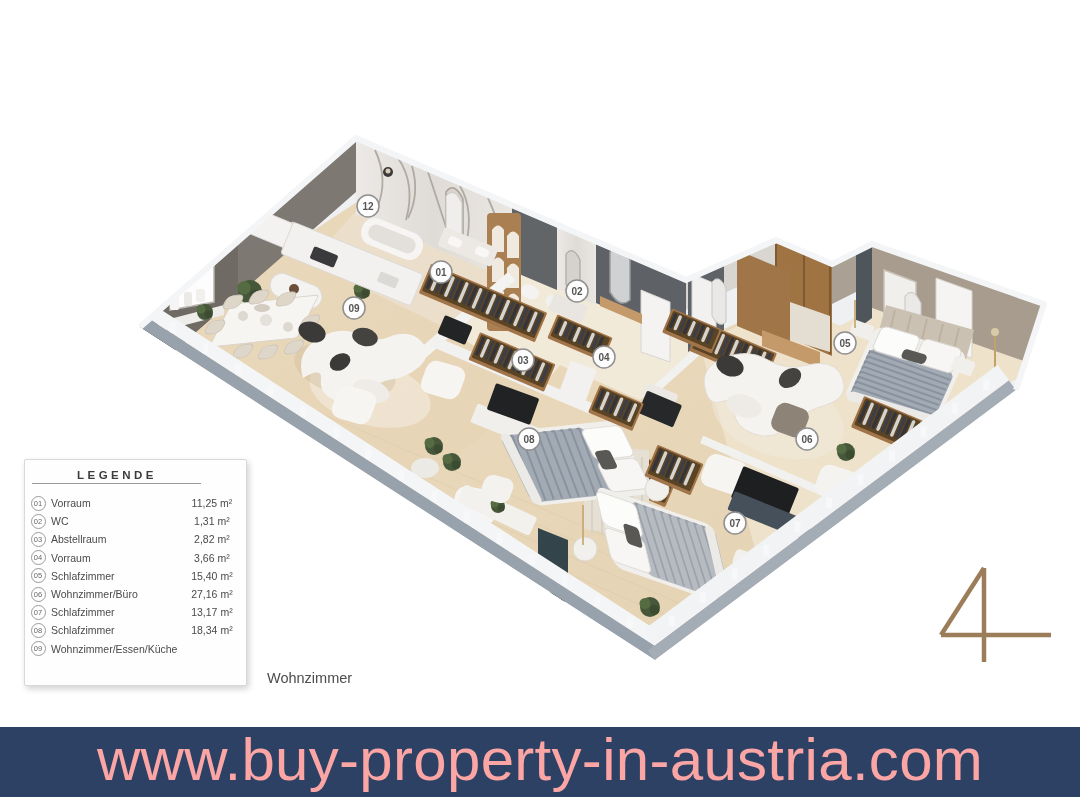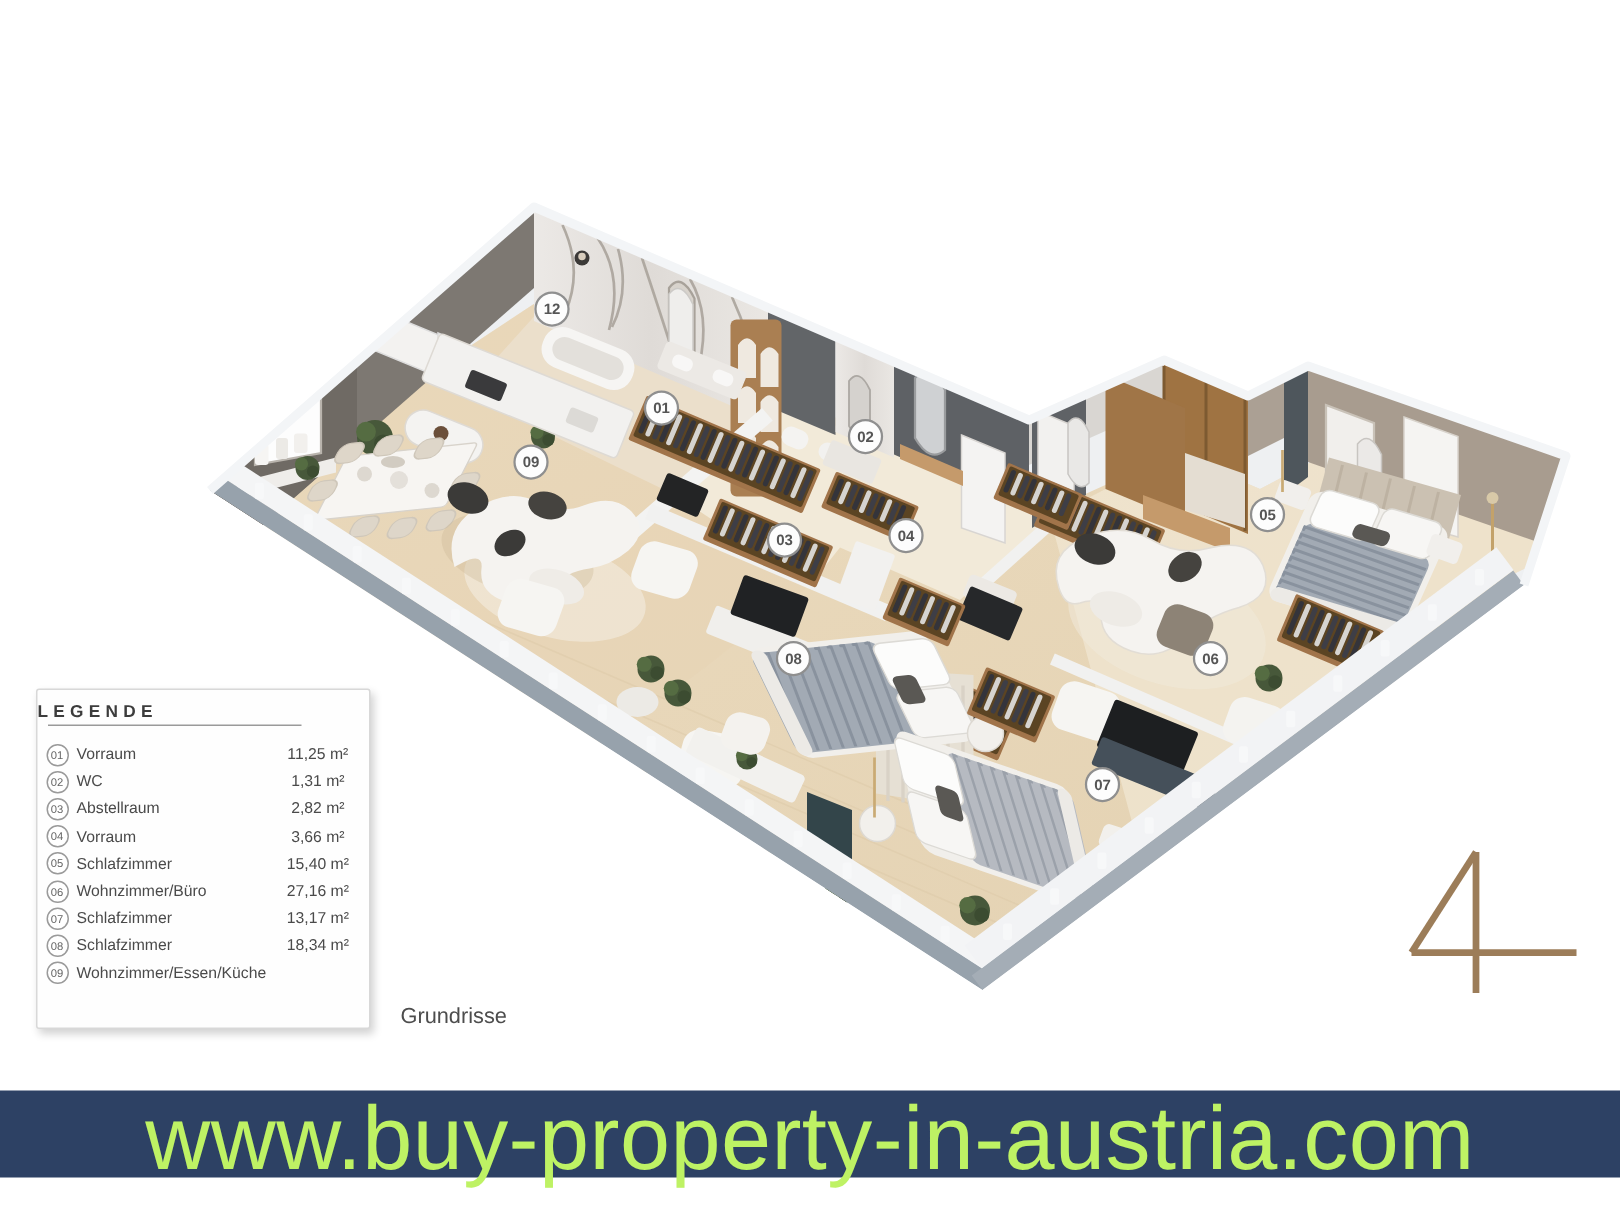--- a/index.html
+++ b/index.html
@@ -1,28 +1,28 @@
 <!DOCTYPE html>
 <html><head>
 <meta charset="utf-8">
 <style>
 html,body{margin:0;padding:0;width:1080px;height:810px;background:#ffffff;overflow:hidden}
 body{font-family:"Liberation Sans",sans-serif}
 #stage{position:relative;width:1080px;height:810px}
 #plan{position:absolute;left:0;top:0}
 #legend{position:absolute;left:24px;top:459px;width:223px;height:227px;background:#fefefe;border:1px solid #d8d8d8;box-shadow:2px 3px 6px rgba(0,0,0,0.18);border-radius:2px;box-sizing:border-box}
-#legend h3{margin:9px 37px 2px 0;text-align:left;font-size:11.5px;letter-spacing:3.5px;color:#3c3c3c;font-weight:bold}
+#legend h3{margin:9px 37px 2px 0;text-align:center;font-size:11.5px;letter-spacing:3.5px;color:#3c3c3c;font-weight:bold}
 #legend .rule{height:1px;background:#9a9a9a;margin:2px 45px 10px 7px}
 #legend table{border-collapse:collapse;width:100%;font-size:10.5px;color:#4a4a4a}
 #legend td{padding:1.6px 0}
 #legend .num{width:26px;text-align:center}
 #legend .num span{display:inline-block;width:13px;height:13px;line-height:13px;border:1px solid #9a9a9a;border-radius:50%;font-size:7.5px;color:#666;text-align:center;background:#fff}
 #legend .val{text-align:center;padding-right:11px;white-space:nowrap}
 #grundrisse{position:absolute;left:267px;top:670px;font-size:14.5px;color:#4d4d4d}
-#footer{position:absolute;left:0;top:727px;width:1080px;height:58px;background:#2d4164;color:#bef264;display:flex;align-items:flex-start;justify-content:center}
+#footer{position:absolute;left:0;top:727px;width:1080px;height:70px;background:#2d4164;color:#fca5a5;display:flex;align-items:flex-end;justify-content:center}
 #footer div{font-size:60px;font-weight:300;letter-spacing:0.3px;position:relative;top:-3px}
 #logo4{position:absolute;left:930px;top:545px}
 </style>
 </head>
 <body>
 <div id="stage">
 
 <svg id="plan" width="1080" height="810" viewBox="0 0 1080 810">
 <defs>
 <linearGradient id="floorg" x1="0" y1="0" x2="1" y2="1">
@@ -711,21 +711,21 @@
           </tr>
 <tr>
             <td class="num"><span>09</span></td>
             <td>Wohnzimmer/Essen/Küche</td>
             <td class="val"></td>
           </tr>
 </tbody>
       </table>
 </div>
 
-<div id="grundrisse">Grundrisse</div>
+<div id="grundrisse">Wohnzimmer</div>
 
 <svg id="logo4" width="140" height="130" viewBox="0 0 140 130">
 
 <path d="M54,23 L54,117" stroke="#9c7d59" stroke-width="4.5" fill="none"></path>
 
 <path d="M54,23 L11,90" stroke="#9c7d59" stroke-width="4.5" fill="none"></path>
 
 <path d="M11,90 L121,90" stroke="#9c7d59" stroke-width="4.5" fill="none"></path>
 </svg>
 

